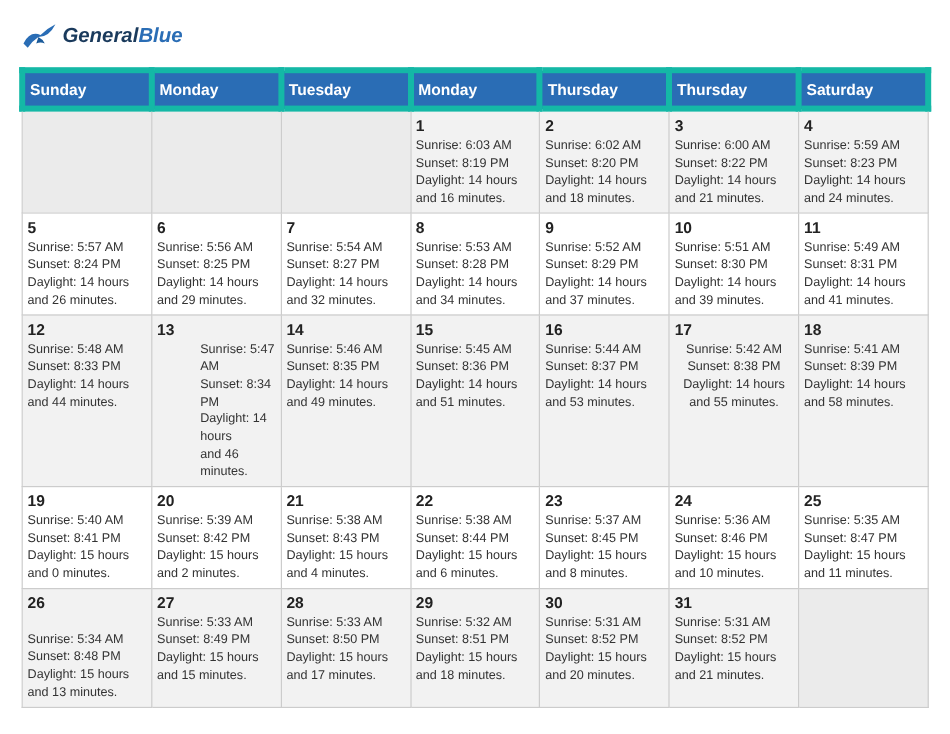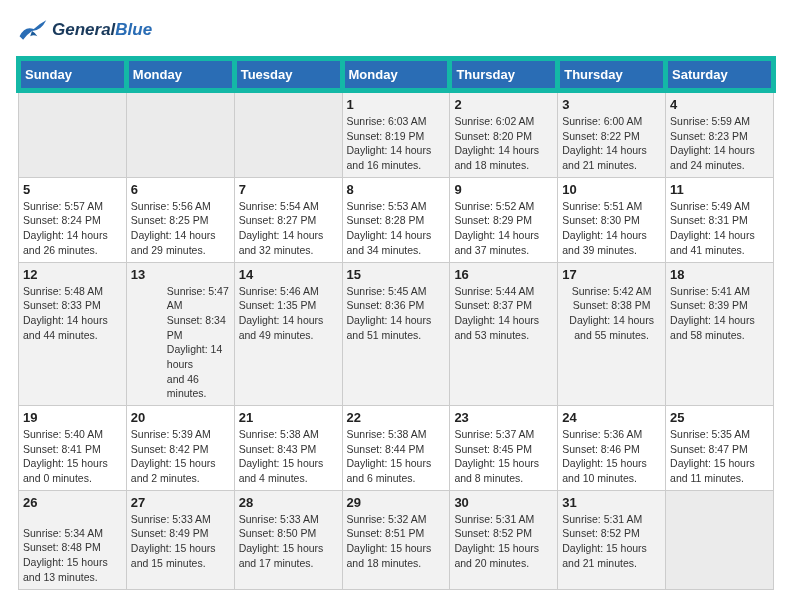--- a/index.html
+++ b/index.html
@@ -208,21 +208,21 @@
         <td>
           <div class="day-num">13</div>
           <div class="day-info" style="white-space: pre-line; margin-left: 36px;">Sunrise: 5:47 AM
 Sunset: 8:34 PM
 Daylight: 14 hours
 and 46 minutes.</div>
         </td>
         <td>
           <div class="day-num">14</div>
           <div class="day-info" style="white-space: pre-line;">Sunrise: 5:46 AM
-Sunset: 1:35 PM
+Sunset: 8:35 PM
 Daylight: 14 hours
 and 49 minutes.</div>
         </td>
         <td>
           <div class="day-num">15</div>
           <div class="day-info" style="white-space: pre-line;">Sunrise: 5:45 AM
 Sunset: 8:36 PM
 Daylight: 14 hours
 and 51 minutes.</div>
         </td>

